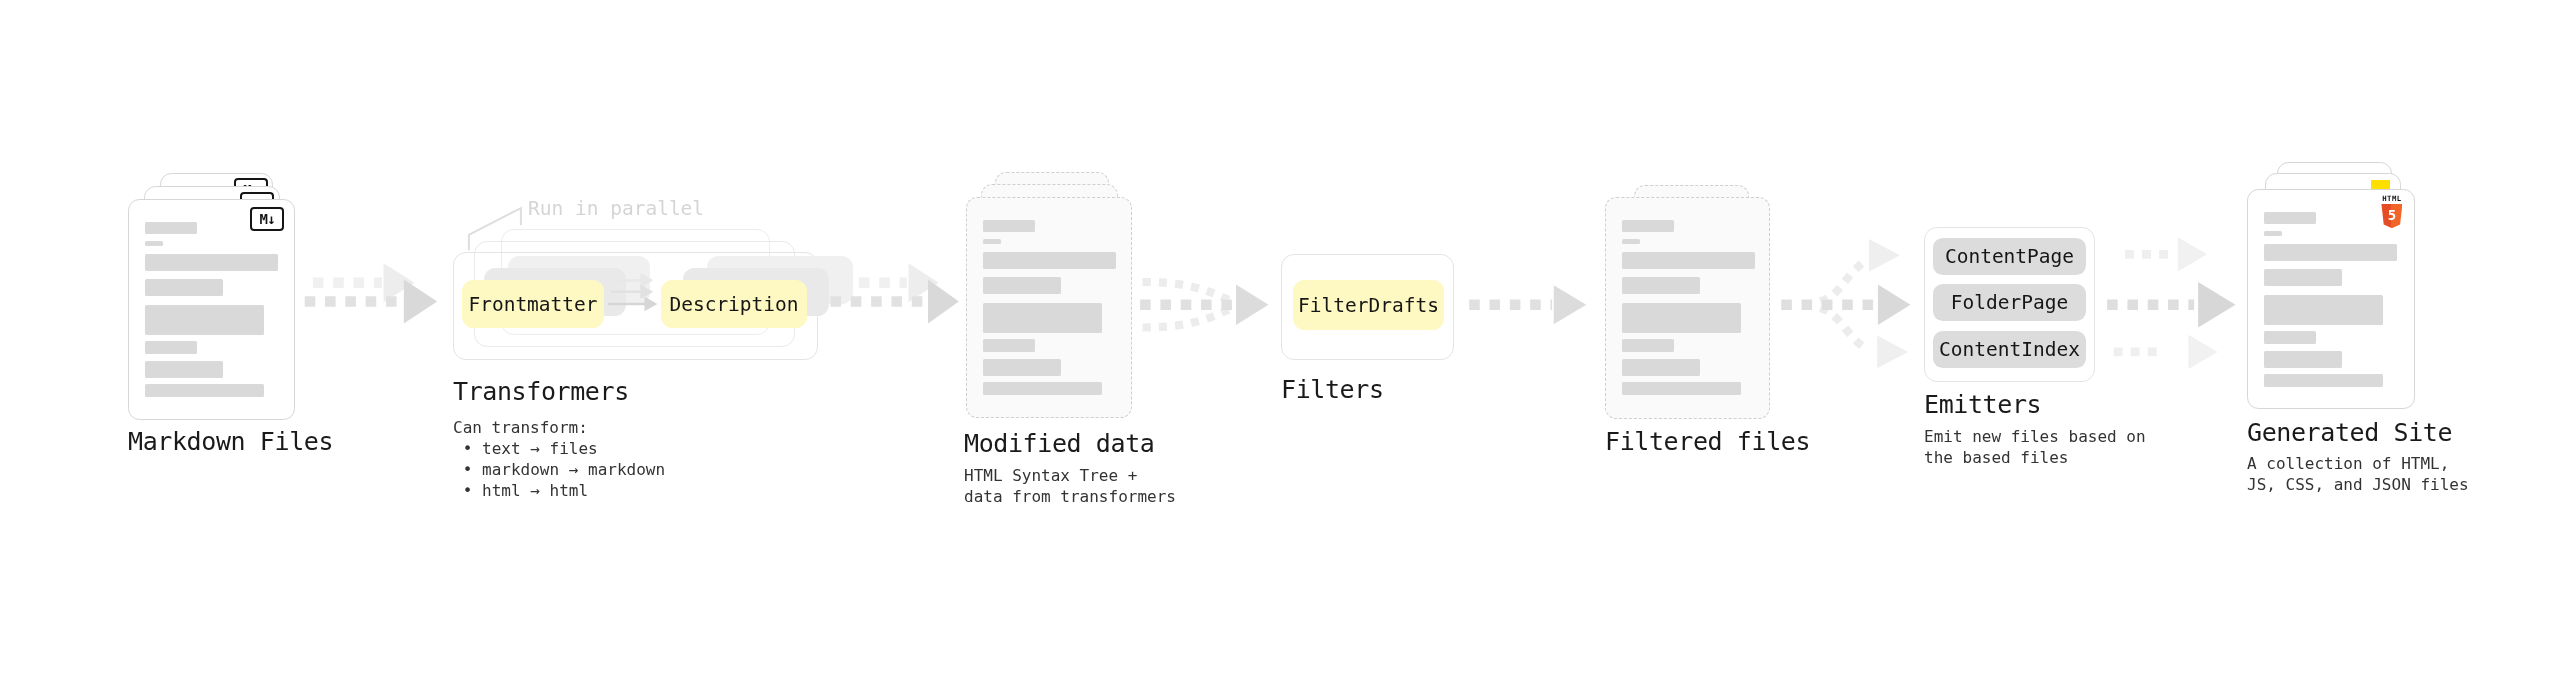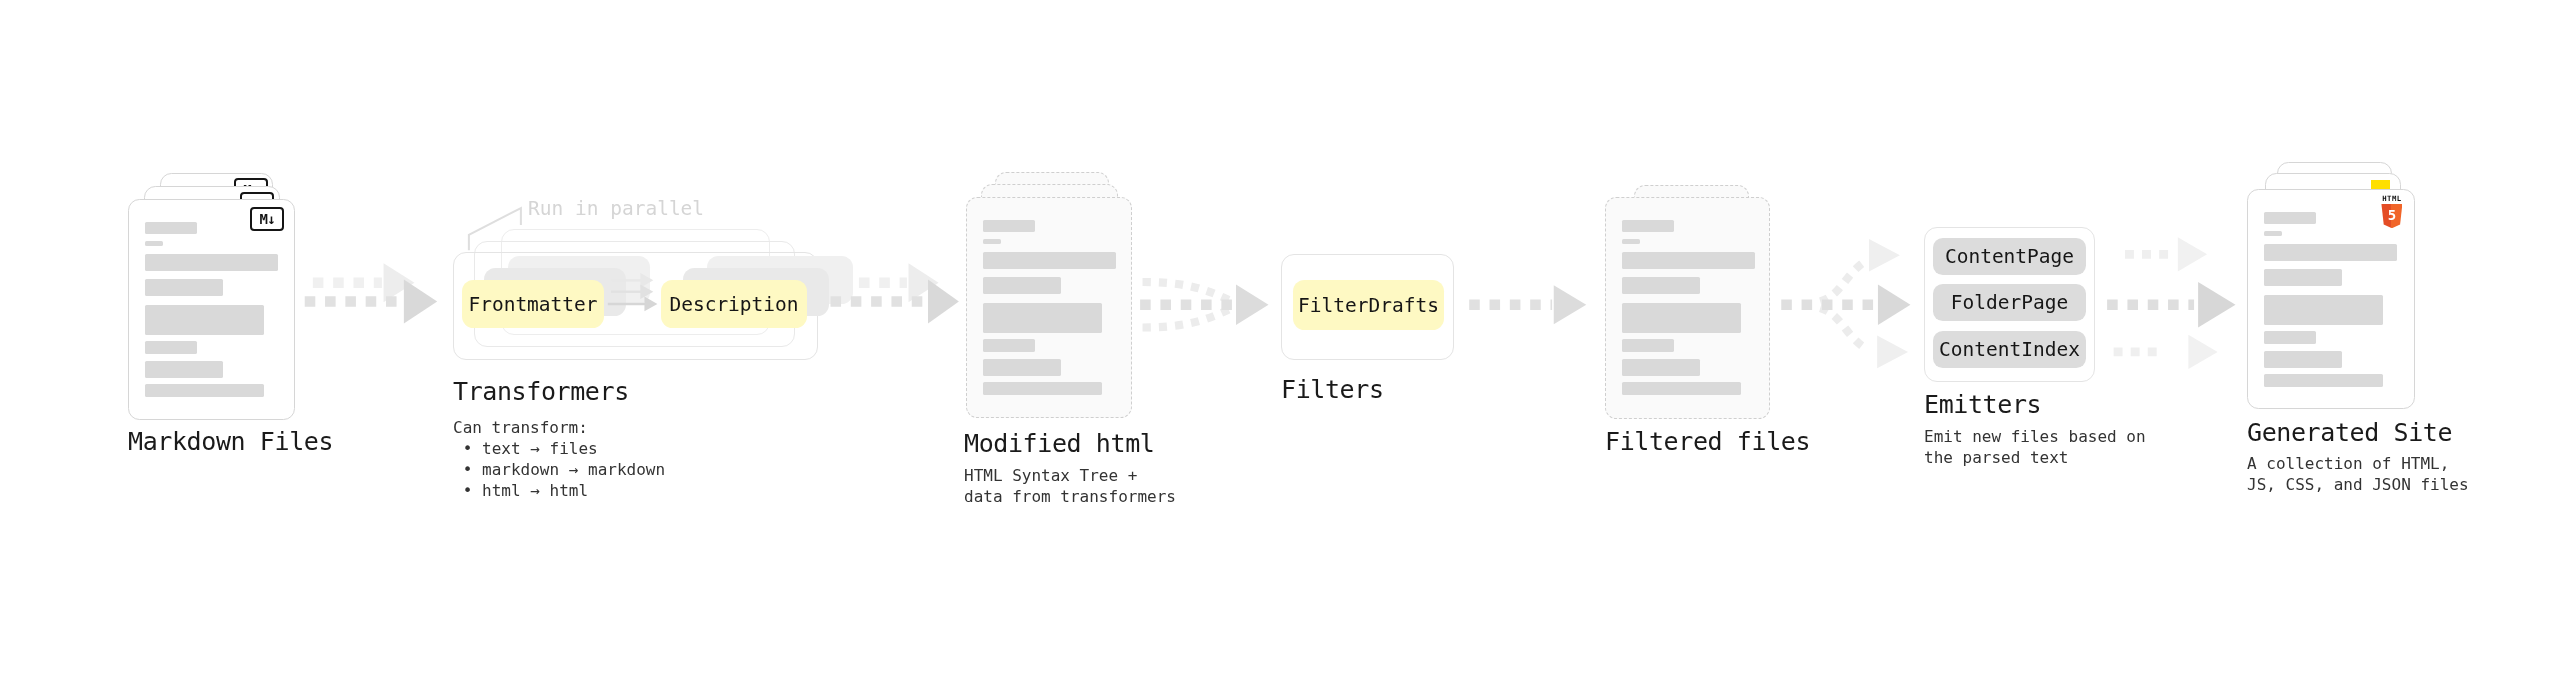--- a/index.html
+++ b/index.html
@@ -112,21 +112,21 @@
   <div class="card dashed" style="left:966px;top:197px;width:166px;height:221px;">
     <div class="bar b1"></div>
     <div class="bar b2"></div>
     <div class="bar b3"></div>
     <div class="bar b4"></div>
     <div class="bar b5"></div>
     <div class="bar b6"></div>
     <div class="bar b7"></div>
     <div class="bar b8"></div>
   </div>
-  <div class="h" style="left:964px;top:429px;">Modified html</div>
+  <div class="h" style="left:964px;top:429px;">Modified data</div>
   <div class="sub" style="left:964px;top:465px;">
     <div class="line">HTML Syntax Tree +</div>
     <div class="line">data from transformers</div>
   </div>
 
   <div class="panel" style="left:1281px;top:254px;width:173px;height:106px;"></div>
   <div class="node" style="left:1293px;top:280px;width:151px;height:50px;">FilterDrafts</div>
   <div class="h" style="left:1281px;top:375px;">Filters</div>
 
   <div class="card dashed" style="left:1634px;top:185px;width:115px;height:222px;"></div>
@@ -142,21 +142,21 @@
   </div>
   <div class="h" style="left:1605px;top:427px;">Filtered files</div>
 
   <div class="panel" style="left:1924px;top:227px;width:171px;height:155px;"></div>
   <div class="enode" style="top:238px;">ContentPage</div>
   <div class="enode" style="top:284px;">FolderPage</div>
   <div class="enode" style="top:331px;">ContentIndex</div>
   <div class="h" style="left:1924px;top:390px;">Emitters</div>
   <div class="sub" style="left:1924px;top:426px;">
     <div class="line">Emit new files based on</div>
-    <div class="line">the parsed text</div>
+    <div class="line">the based files</div>
   </div>
 
   <div class="card solid" style="left:2277px;top:162px;width:115px;height:221px;">
     <div class="cssbadge" style="right:8.1px;top:3.3px;">
       <div class="csstext">CSS</div>
       <div class="cssbar"></div>
     </div>
   </div>
   <div class="card solid" style="left:2265px;top:173px;width:136px;height:221px;">
     <div class="jsbadge" style="right:9.8px;top:5.7px;"></div>

